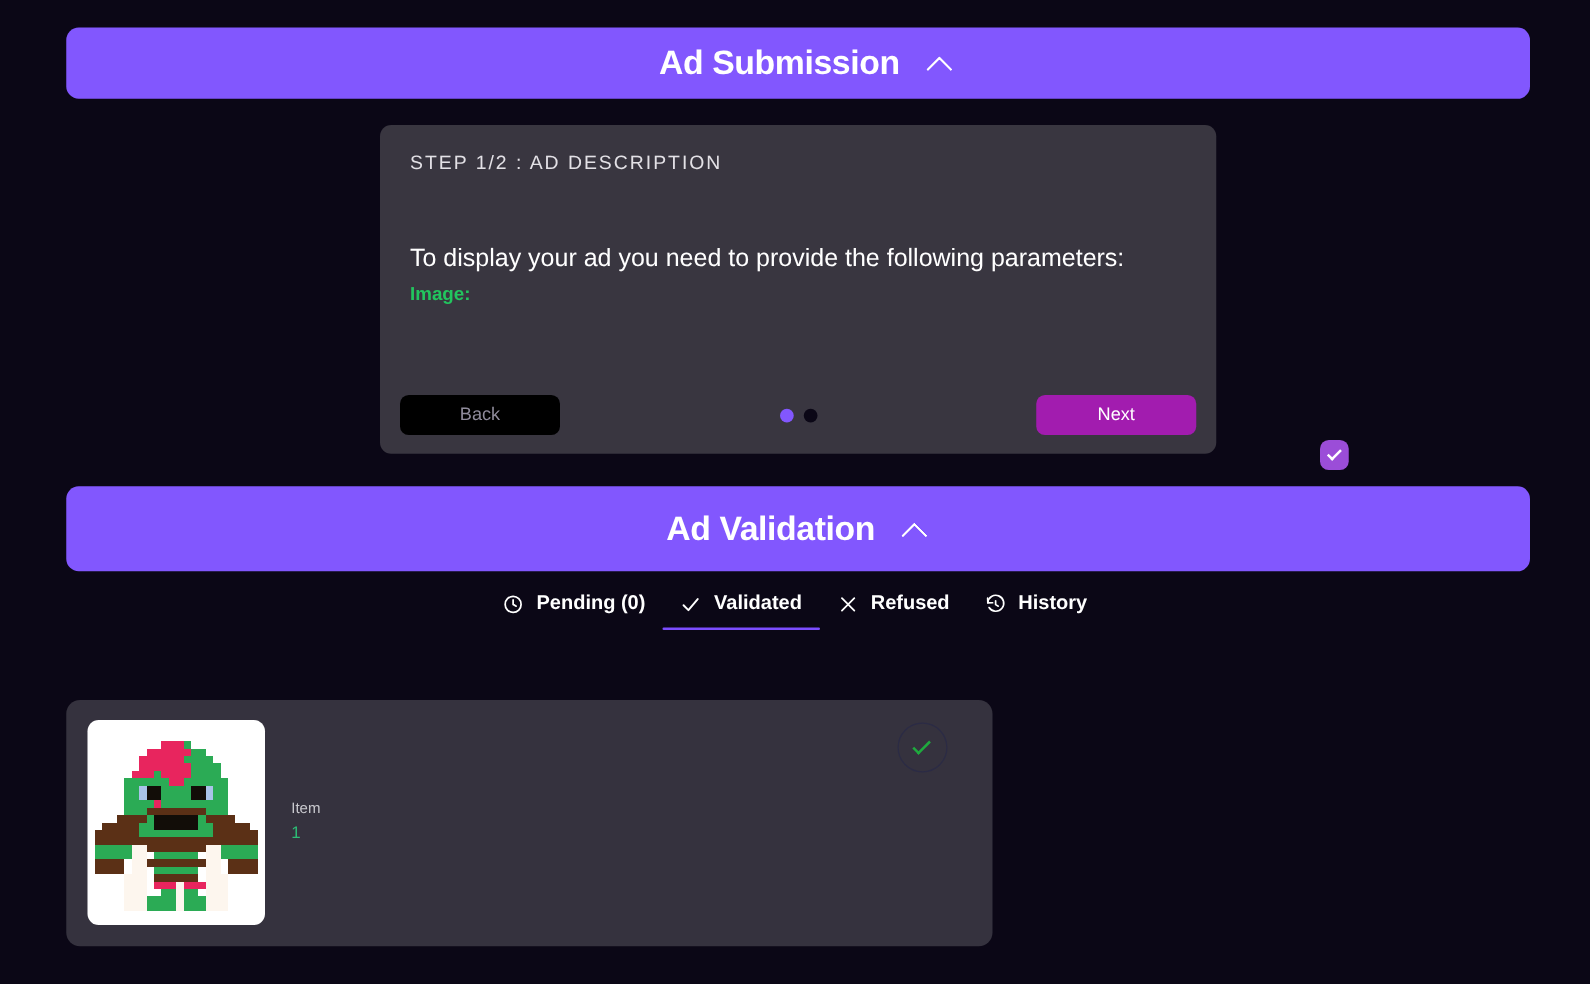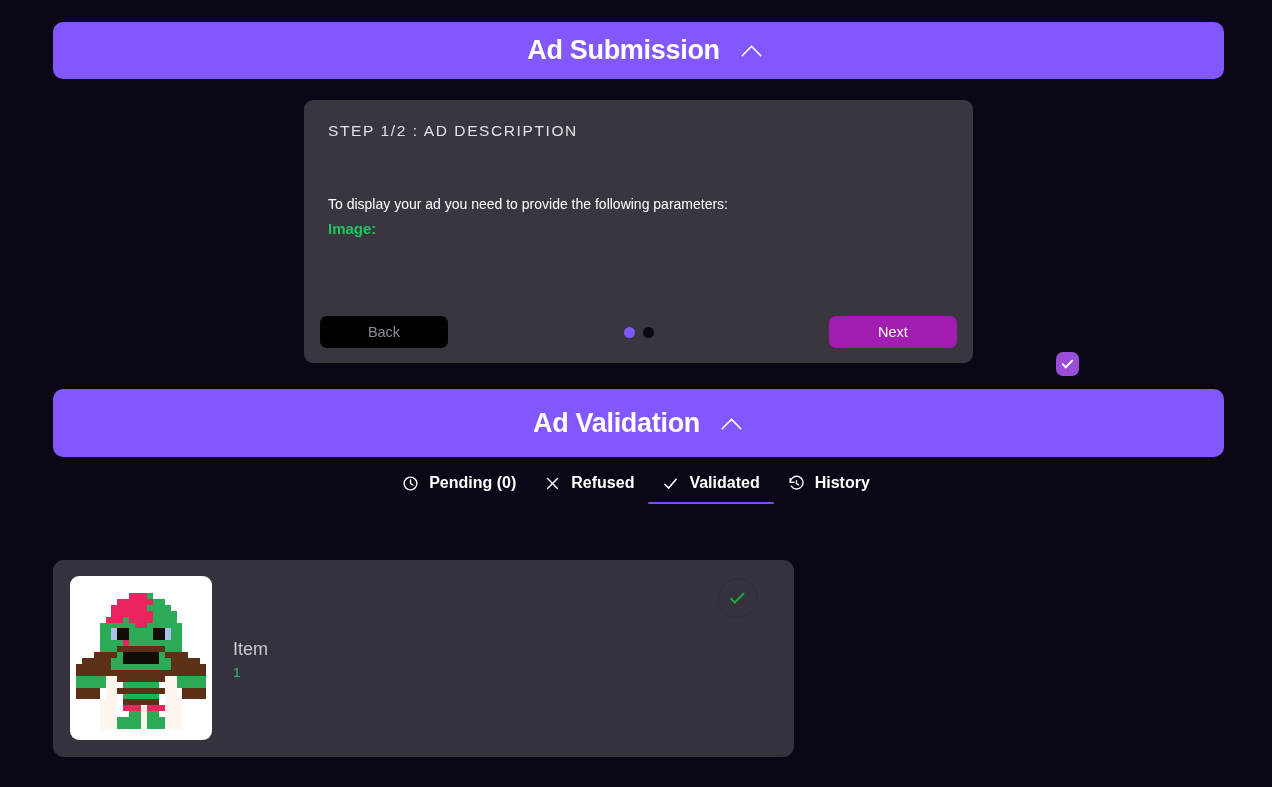--- a/index.html
+++ b/index.html
@@ -58,21 +58,21 @@
   }
   .step-heading {
     color: #e3e1e6;
     font-size: 15.5px;
     letter-spacing: 1.6px;
     font-weight: normal;
   }
   .step-intro {
     margin-top: 56px;
     color: #ffffff;
-    font-size: 14px;
+    font-size: 20px;
   }
   .param-title {
     margin-top: 8px;
     color: #22c55e;
     font-size: 15px;
     font-weight: bold;
   }
   .param-row {
     margin-top: 5px;
     display: flex;
@@ -167,21 +167,21 @@
     width: 142px; height: 164px;
     background: #ffffff;
     border-radius: 9px;
     overflow: hidden;
   }
   .item-thumb svg { display: block; width: 142px; height: 164px; }
   .item-meta {
     position: absolute;
     left: 180px; top: 79px;
   }
-  .item-name { color: #c9c9ce; font-size: 18px; }
+  .item-name { color: #c9c9ce; font-size: 12px; }
   .item-id   { color: #2dbe76; font-size: 13.5px; margin-top: 5px; }
   .item-status-btn {
     position: absolute;
     right: 36px; top: 18px;
     width: 40px; height: 40px;
     border-radius: 50%;
     border: 1.4px solid #2b2b45;
     background: transparent;
     display: flex; align-items: center; justify-content: center;
     cursor: pointer;
@@ -235,33 +235,33 @@
   <div class="tabs">
 
     <div class="tab">
       <svg class="tab-ico" viewBox="0 0 24 24" fill="none" stroke="#ffffff" stroke-width="2" stroke-linecap="round" stroke-linejoin="round">
         <circle cx="12" cy="12" r="9"></circle>
         <polyline points="12 7 12 12 15.5 14"></polyline>
       </svg>
       <span class="tab-label">Pending (0)</span>
     </div>
 
+    <div class="tab active">
+      <svg class="tab-ico" viewBox="0 0 24 24" fill="none" stroke="#ffffff" stroke-width="2.2" stroke-linecap="round" stroke-linejoin="round">
+        <polyline points="4 13 9.5 18.5 20 6"></polyline>
+      </svg>
+      <span class="tab-label">Validated</span>
+    </div>
+
     <div class="tab">
       <svg class="tab-ico" viewBox="0 0 24 24" fill="none" stroke="#ffffff" stroke-width="2" stroke-linecap="round" stroke-linejoin="round">
         <line x1="5" y1="5" x2="19" y2="19"></line>
         <line x1="19" y1="5" x2="5" y2="19"></line>
       </svg>
       <span class="tab-label">Refused</span>
-    </div>
-
-    <div class="tab active">
-      <svg class="tab-ico" viewBox="0 0 24 24" fill="none" stroke="#ffffff" stroke-width="2.2" stroke-linecap="round" stroke-linejoin="round">
-        <polyline points="4 13 9.5 18.5 20 6"></polyline>
-      </svg>
-      <span class="tab-label">Validated</span>
     </div>
 
     <div class="tab">
       <svg class="tab-ico" viewBox="0 0 24 24" fill="none" stroke="#ffffff" stroke-width="1.9" stroke-linecap="round" stroke-linejoin="round">
         <path d="M3.2 10.2A9 9 0 1 1 4.6 15.6"></path>
         <polyline points="3 5 3.2 10.4 8.6 10.2"></polyline>
         <polyline points="12 8 12 12.3 15 14"></polyline>
       </svg>
       <span class="tab-label">History</span>
     </div>

